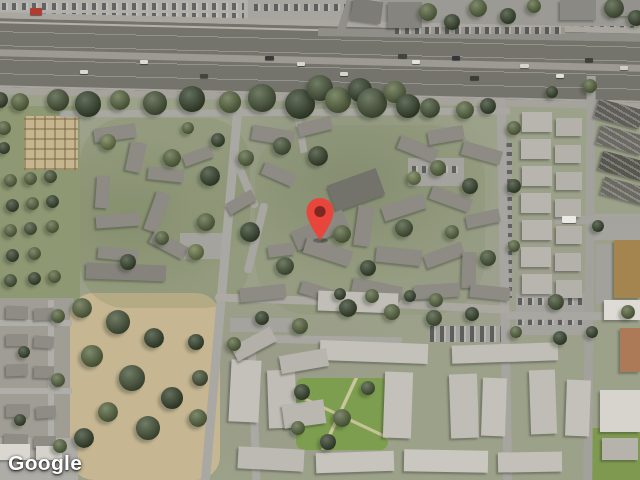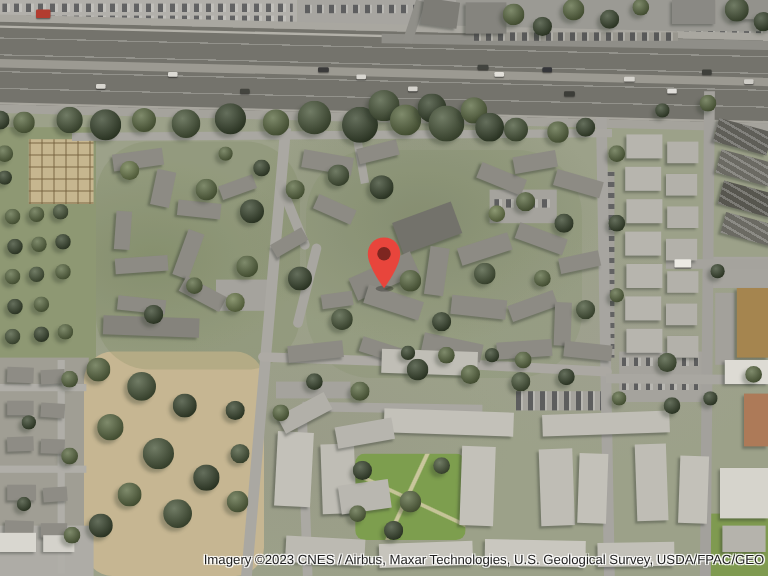--- a/index.html
+++ b/index.html
@@ -324,15 +324,15 @@
 
   <div class="pin-shadow"></div>
 
   <div class="pin">
     <svg width="30" height="45" viewBox="0 0 30 45" xmlns="http://www.w3.org/2000/svg">
       <path d="M15 1 C7 1 1.5 7 1.5 14.6 c0 10.6 13.5 28.6 13.5 28.6 s13.5 -18 13.5 -28.6 C28.5 7 23 1 15 1 z" fill="#E8453C"></path>
       <circle cx="15" cy="14.5" r="5.6" fill="#7E2620"></circle>
     </svg>
   </div>
 
-
-  <div class="attribution">Imagery ©2023 CNES / Airbus, Maxar Technologies, U.S. Geological Survey, USDA/FPAC/GEO</div>
+  <div class="google-logo">Google</div>
+
 </div>
 
 </body></html>

